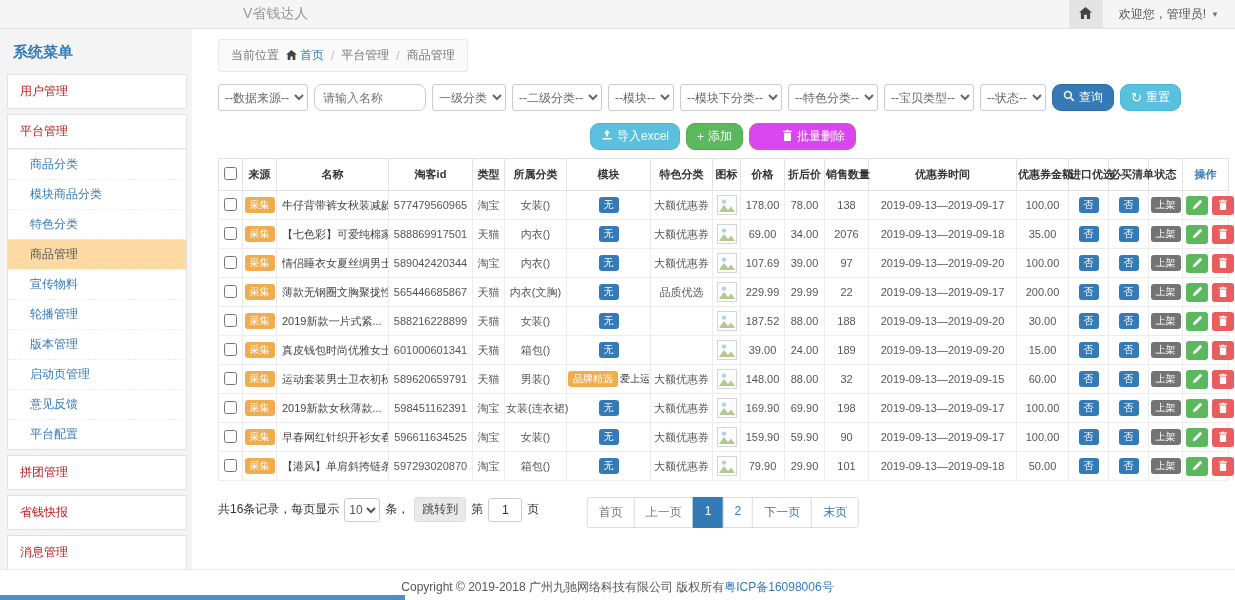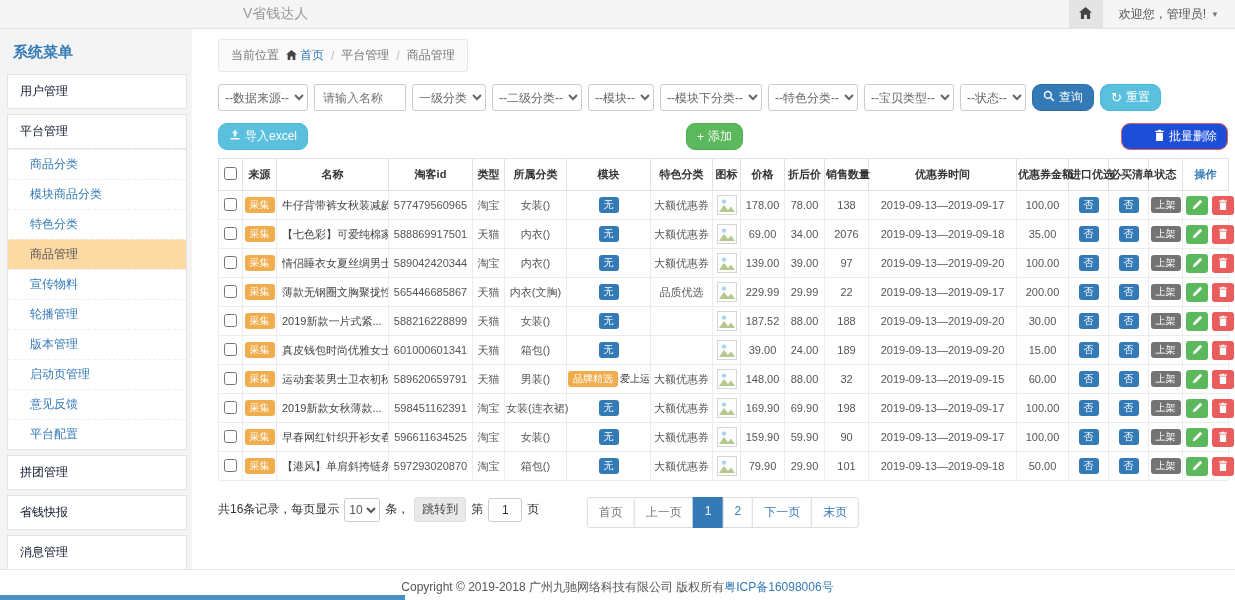--- a/index.html
+++ b/index.html
@@ -16,46 +16,46 @@
   .home-box { width: 34px; background: #e4e4e4; display: flex; align-items: center;
               justify-content: center; cursor: pointer; }
   .welcome { display: flex; align-items: center; gap: 5px; padding: 0 16px; color: #555; cursor: pointer; }
   .caret { font-size: 8px; color: #777; }
   
   .layout { display: flex; height: 540px; }
   .sidebar { width: 192px; background: #f4f4f4; padding: 4px 5px 0 7px; overflow: hidden; }
   .sidebar-title { color: #337ab7; font-size: 15px; font-weight: bold; padding: 10px 6px 12px; }
   .side-group { margin-bottom: 5px; }
   .side-item { background: #fff; border: 1px solid #e3e3e3; padding: 8px 12px;
-               color: #0f172a; cursor: pointer; }
+               color: #b91c1c; cursor: pointer; }
   .side-sub { background: #fff; border: 1px solid #e3e3e3; border-top: none; }
   .side-sub-item { padding: 6px 10px 6px 22px; color: #337ab7; border-top: 1px dashed #eee;
                    cursor: pointer; background: #fff; }
   .side-sub-item.active { background: #fdd9a4; color: #555; }
   .main { flex: 1; padding: 10px 7px 0 26px; position: relative; overflow: hidden; }
   
   .crumb { display: inline-flex; align-items: center; gap: 7px; background: #fafafa;
            border: 1px solid #e7e7e7; border-radius: 3px; padding: 7px 12px;
            color: #777; margin-bottom: 12px; }
   .home-link { color: #337ab7; display: inline-flex; align-items: center; gap: 3px; cursor: pointer; }
   .crumb .sep { color: #bbb; }
   
   .filter-bar { display: flex; flex-wrap: wrap; gap: 6px; align-items: center; margin-bottom: 12px; }
   select.filter { height: 27px; border: 1px solid #ccc; border-radius: 3px; background: #fff;
                   color: #666; font-size: 12px; padding: 0 2px; }
-  input.filter-input { height: 27px; border: 1px solid #ccc; border-radius: 2px;
-                       padding: 0 8px; width: 92px; font-size: 12px; color: #555; }
+  input.filter-input { height: 27px; border: 1px solid #ccc; border-radius: 8px;
+                       padding: 0 8px; width: 112px; font-size: 12px; color: #555; }
   .btn { display: inline-flex; align-items: center; gap: 4px; height: 27px; padding: 0 10px;
          border-radius: 9px; border: 1px solid transparent; font-size: 12px; color: #fff;
          cursor: pointer; background: #999; font-family: inherit; }
   .btn-primary { background: #337ab7; border-color: #2e6da4; }
   .btn-info    { background: #5bc0de; border-color: #46b8da; }
   .btn-success { background: #5cb85c; border-color: #4cae4c; }
-  .btn-danger  { background: #1d4ed8; border-color: #e25f5b; padding-left: 32px; }
-  .action-bar { display: flex; justify-content: space-between; gap: 6px; margin-bottom: 8px; }
+  .btn-danger  { background: #d946ef; border-color: #e25f5b; padding-left: 32px; }
+  .action-bar { display: flex; justify-content: center; gap: 6px; margin-bottom: 8px; }
   
   .grid { width: 1010px; border-collapse: collapse; table-layout: fixed; font-size: 11px; }
   .grid th { border: 1px solid #e2e2e2; padding: 8px 1px; text-align: center;
              font-weight: bold; color: #333; background: #fff; white-space: nowrap; }
   .grid td { border: 1px solid #ececec; padding: 4px 1px; text-align: center;
              color: #555; white-space: nowrap; }
   .grid td.name-cell { text-align: left; overflow: hidden; padding-left: 5px; color: #444; }
   .grid td.module-cell { overflow: hidden; }
   .grid th.op-col { color: #337ab7; }
   .badge { display: inline-block; padding: 2px 5px; border-radius: 3px; color: #fff;
@@ -327,21 +327,21 @@
             <td>589042420344</td>
             <td>淘宝</td>
             <td>内衣()</td>
             <td class="module-cell"><span class="badge badge-blue">无</span></td>
             <td>大额优惠券</td>
             <td><span class="thumb"><svg width="20" height="20" viewBox="0 0 20 20">
                   <rect x="0.5" y="0.5" width="19" height="19" fill="#fdfdfd" stroke="#d5d5d5"></rect>
                   <circle cx="7" cy="6.6" r="2.2" fill="#a8d4f0"></circle>
                   <path d="M2 17l5-7 4 5 3-3.5 4 5.5z" fill="#b5c98e"></path>
                 </svg></span></td>
-            <td>139.00</td>
+            <td>107.69</td>
             <td>39.00</td>
             <td>97</td>
             <td>2019-09-13—2019-09-20</td>
             <td>100.00</td>
             <td><span class="badge badge-blue">否</span></td>
             <td><span class="badge badge-blue">否</span></td>
             <td><span class="badge badge-green">上架</span></td>
             <td><span class="act-btn act-edit">
                 <span><svg width="11" height="11" viewBox="0 0 14 14" fill="#fff">
                     <path d="M1 13l1-3.5L10.5 1 13 3.5 4.5 12z"></path>

